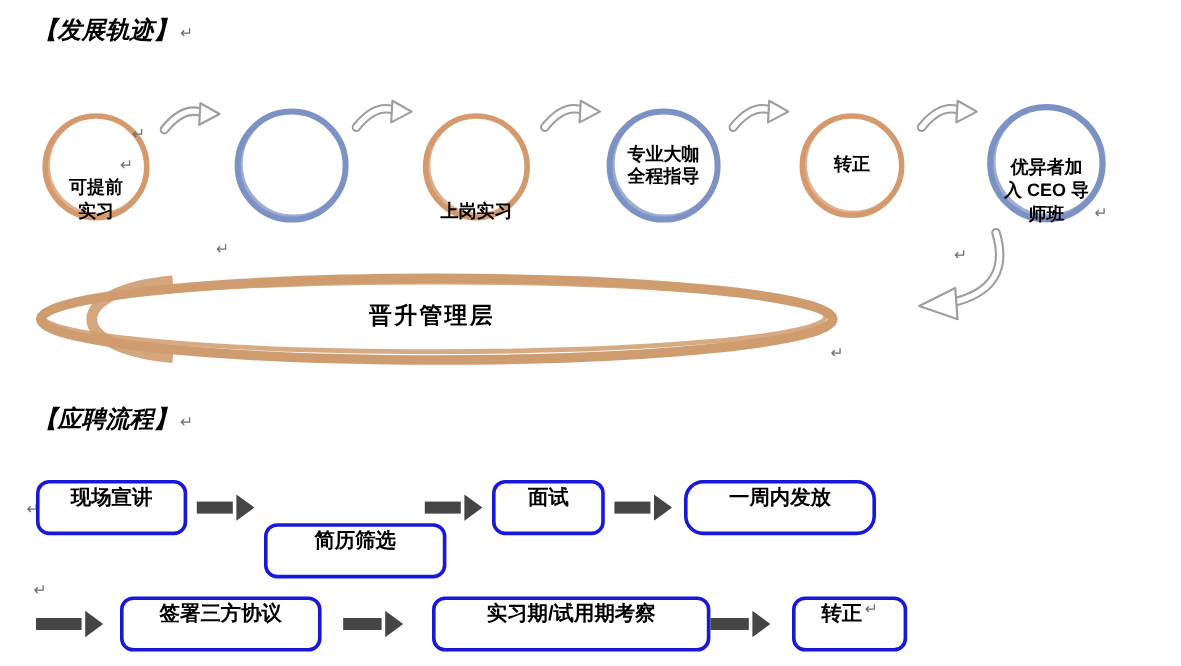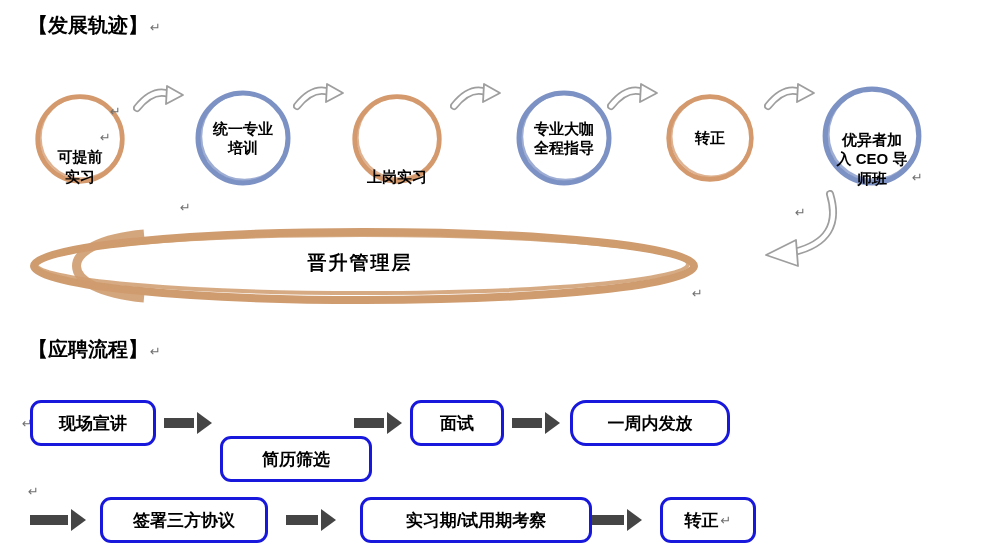--- a/index.html
+++ b/index.html
@@ -2,21 +2,21 @@
 <html><head>
 <meta charset="utf-8">
 <style>
   html,body{margin:0;padding:0;}
   body{
     width:984px;height:555px;position:relative;overflow:hidden;
     background:#ffffff;
     font-family:"Liberation Sans","DejaVu Sans",sans-serif;
     color:#000;
   }
-  .abs{position:absolute;}
+  .abs{position:absolute;font-style:italic;}
   .heading{font-size:20px;font-weight:700;color:#000;white-space:nowrap;}
   .mark{color:#6f6f6f;font-size:13px;font-weight:400;margin-left:2px;}
   .mark.float{position:absolute;}
 
   
   .node{position:absolute;display:flex;align-items:center;justify-content:center;text-align:center;}
   .node .ring{position:absolute;inset:0;width:100%;height:100%;}
   .node.orange{color:#d49a6d;}
   .node.blue{color:#7d92c4;}
   .node-label{position:relative;z-index:2;color:#000;font-weight:700;font-size:15px;line-height:1.3;}
@@ -31,21 +31,21 @@
   .big-arrow{position:absolute;left:748px;top:190px;width:100px;height:85px;}
 
   
   .promo-ellipse{position:absolute;left:24px;top:226px;width:682px;height:80px;color:#cf9c6f;}
   .promo-label{position:absolute;left:250px;top:250px;font-size:19px;font-weight:600;letter-spacing:2px;color:#000;width:220px;text-align:center;}
 
   
   .fbox{
     position:absolute;height:46px;box-sizing:border-box;
     border:3px solid #1818dd;border-radius:11px;background:#fff;
-    display:flex;align-items:center;justify-content:center;
+    display:flex;align-items:flex-start;justify-content:center;
     font-weight:700;font-size:17px;color:#000;white-space:nowrap;
   }
   
   .barrow{position:absolute;height:22px;display:flex;align-items:center;}
   .barrow .stem{height:10px;background:#454545;flex:1;margin-right:3px;}
   .barrow .bhead{width:0;height:0;border-left:15px solid #454545;border-top:11px solid transparent;border-bottom:11px solid transparent;}
 </style>
 </head>
 <body>
 
@@ -76,45 +76,41 @@
 
 <svg class="curve-arrow" style="left:133px;top:82px;" viewBox="0 0 54 34">
     <use href="#sketchArrow"></use>
   </svg>
 
 <div class="node blue" style="left:193px;top:88px;width:100px;height:100px;">
   <svg class="ring" viewBox="0 0 100 100">
     <circle cx="50" cy="50" r="45" fill="none" stroke="currentColor" stroke-width="5"></circle>
     <circle cx="51.5" cy="48.5" r="43.5" fill="none" stroke="currentColor" stroke-width="2.5" opacity="0.75"></circle>
   </svg>
-  <div class="node-label">
-    <div>统一专业</div>
-    <div>培训</div>
-  </div>
 </div>
 
 <svg class="curve-arrow" style="left:293px;top:80px;" viewBox="0 0 54 34">
     <use href="#sketchArrow"></use>
   </svg>
 
 <div class="node orange" style="left:350px;top:92px;width:94px;height:94px;align-items:flex-end;">
   <svg class="ring" viewBox="0 0 100 100">
     <circle cx="50" cy="50" r="45" fill="none" stroke="currentColor" stroke-width="5"></circle>
     <circle cx="51.5" cy="48.5" r="43.5" fill="none" stroke="currentColor" stroke-width="2.5" opacity="0.75"></circle>
   </svg>
   <div class="node-label">
     <div>上岗实习</div>
   </div>
 </div>
 
 <svg class="curve-arrow" style="left:450px;top:80px;" viewBox="0 0 54 34">
     <use href="#sketchArrow"></use>
   </svg>
 
-<div class="node blue" style="left:514px;top:88px;width:100px;height:100px;">
+<div class="node blue" style="left:503px;top:88px;width:100px;height:100px;">
   <svg class="ring" viewBox="0 0 100 100">
     <circle cx="50" cy="50" r="45" fill="none" stroke="currentColor" stroke-width="5"></circle>
     <circle cx="51.5" cy="48.5" r="43.5" fill="none" stroke="currentColor" stroke-width="2.5" opacity="0.75"></circle>
   </svg>
   <div class="node-label">
     <div>专业大咖</div>
     <div>全程指导</div>
   </div>
 </div>
 

